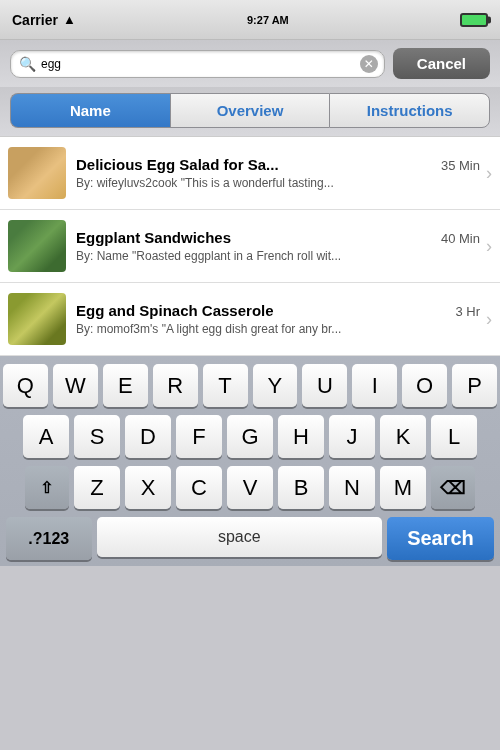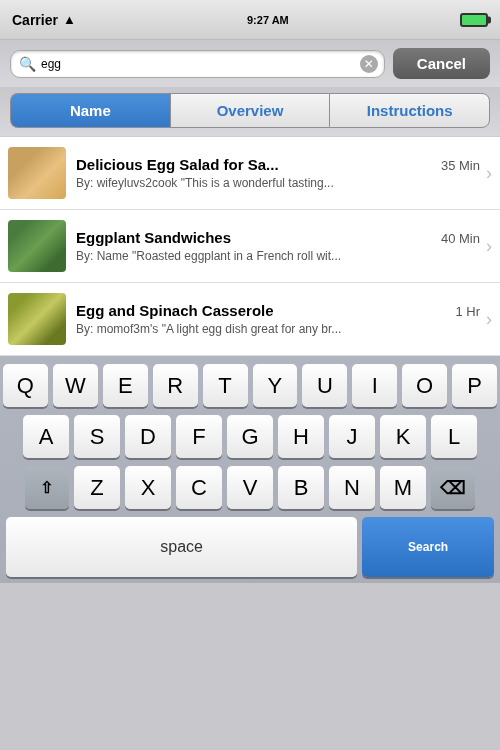--- a/index.html
+++ b/index.html
@@ -280,40 +280,40 @@
       align-items: center;
       justify-content: center;
       font-size: 16px;
       font-weight: 600;
       color: #000;
       cursor: pointer;
       box-shadow: 0 2px 0 rgba(0,0,0,0.35);
     }
     .key-space {
       flex: 4;
-      height: 60px;
+      height: 40px;
       background: linear-gradient(to bottom, #ffffff, #e8e8e8);
       border-radius: 5px;
       display: flex;
       align-items: center;
       justify-content: center;
       font-size: 16px;
       color: #333;
       cursor: pointer;
       box-shadow: 0 2px 0 rgba(0,0,0,0.35);
     }
     .key-search {
       flex: 1.5;
-      height: 60px;
+      height: 43px;
       background: linear-gradient(to bottom, #4a90e2, #2a70c2);
       border-radius: 5px;
       display: flex;
       align-items: center;
       justify-content: center;
-      font-size: 12px;
+      font-size: 20px;
       font-weight: 700;
       color: white;
       cursor: pointer;
       box-shadow: 0 2px 0 rgba(0,0,0,0.35);
     }
   </style>
 </head>
 <body>
 
 <div class="status-bar">
@@ -376,21 +376,21 @@
       </div>
     </div>
     <span class="result-arrow">›</span>
   </div>
 
   <div class="result-item">
     <div class="result-thumb thumb-spinach"></div>
     <div class="result-info">
       <div class="result-title-row">
         <span class="result-title">Egg and Spinach Casserole</span>
-        <span class="result-time">1 Hr</span>
+        <span class="result-time">3 Hr</span>
       </div>
       <div class="result-meta">
         <span>By: </span>
         <span>momof3m's</span>
         <span>  </span>
         <span>"A light egg dish great for any br...</span>
       </div>
     </div>
     <span class="result-arrow">›</span>
   </div>
@@ -429,16 +429,17 @@
     <div class="key">X</div>
     <div class="key">C</div>
     <div class="key">V</div>
     <div class="key">B</div>
     <div class="key">N</div>
     <div class="key">M</div>
     <div class="key key-special key-delete">⌫</div>
   </div>
 
   <div class="bottom-row">
+    <div class="key-num">.?123</div>
     <div class="key-space">space</div>
     <div class="key-search">Search</div>
   </div>
 </div>
 
 </body></html>

